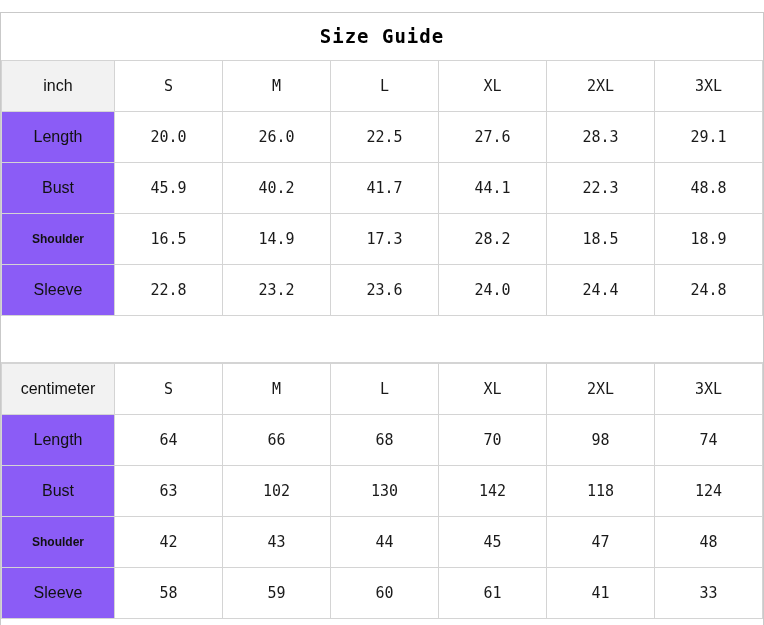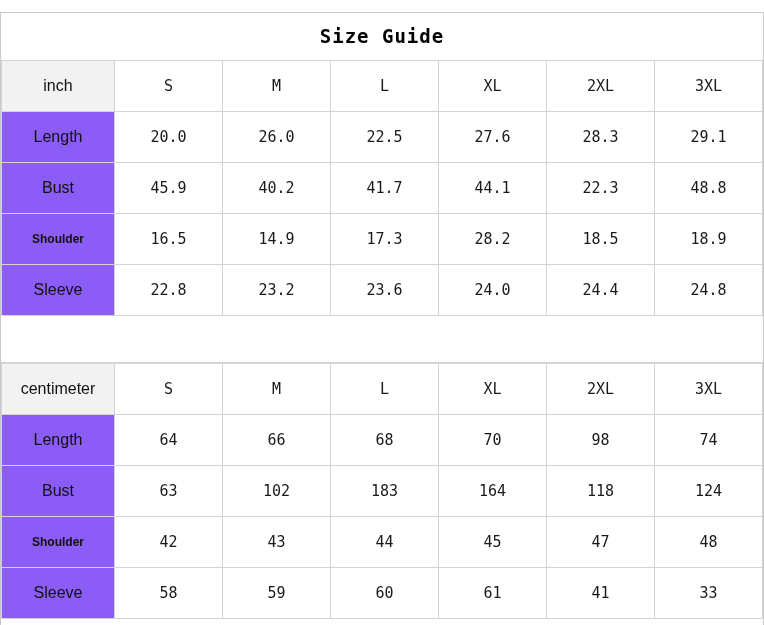--- a/index.html
+++ b/index.html
@@ -165,22 +165,22 @@
         <td>66</td>
         <td>68</td>
         <td>70</td>
         <td>98</td>
         <td>74</td>
       </tr>
       <tr>
         <td class="rowhead">Bust</td>
         <td>63</td>
         <td>102</td>
-        <td>183</td>
-        <td>164</td>
+        <td>130</td>
+        <td>142</td>
         <td>118</td>
         <td>124</td>
       </tr>
       <tr>
         <td class="rowhead bold">Shoulder</td>
         <td>42</td>
         <td>43</td>
         <td>44</td>
         <td>45</td>
         <td>47</td>

